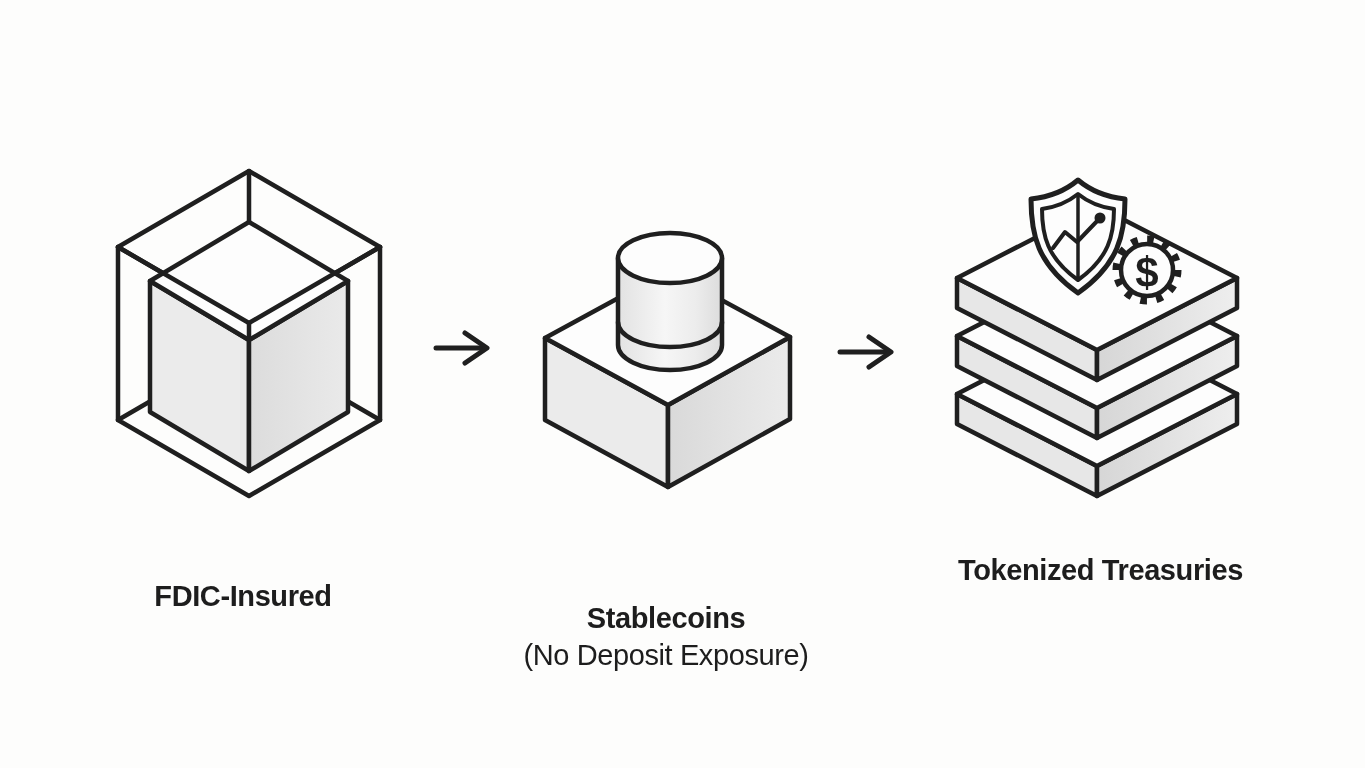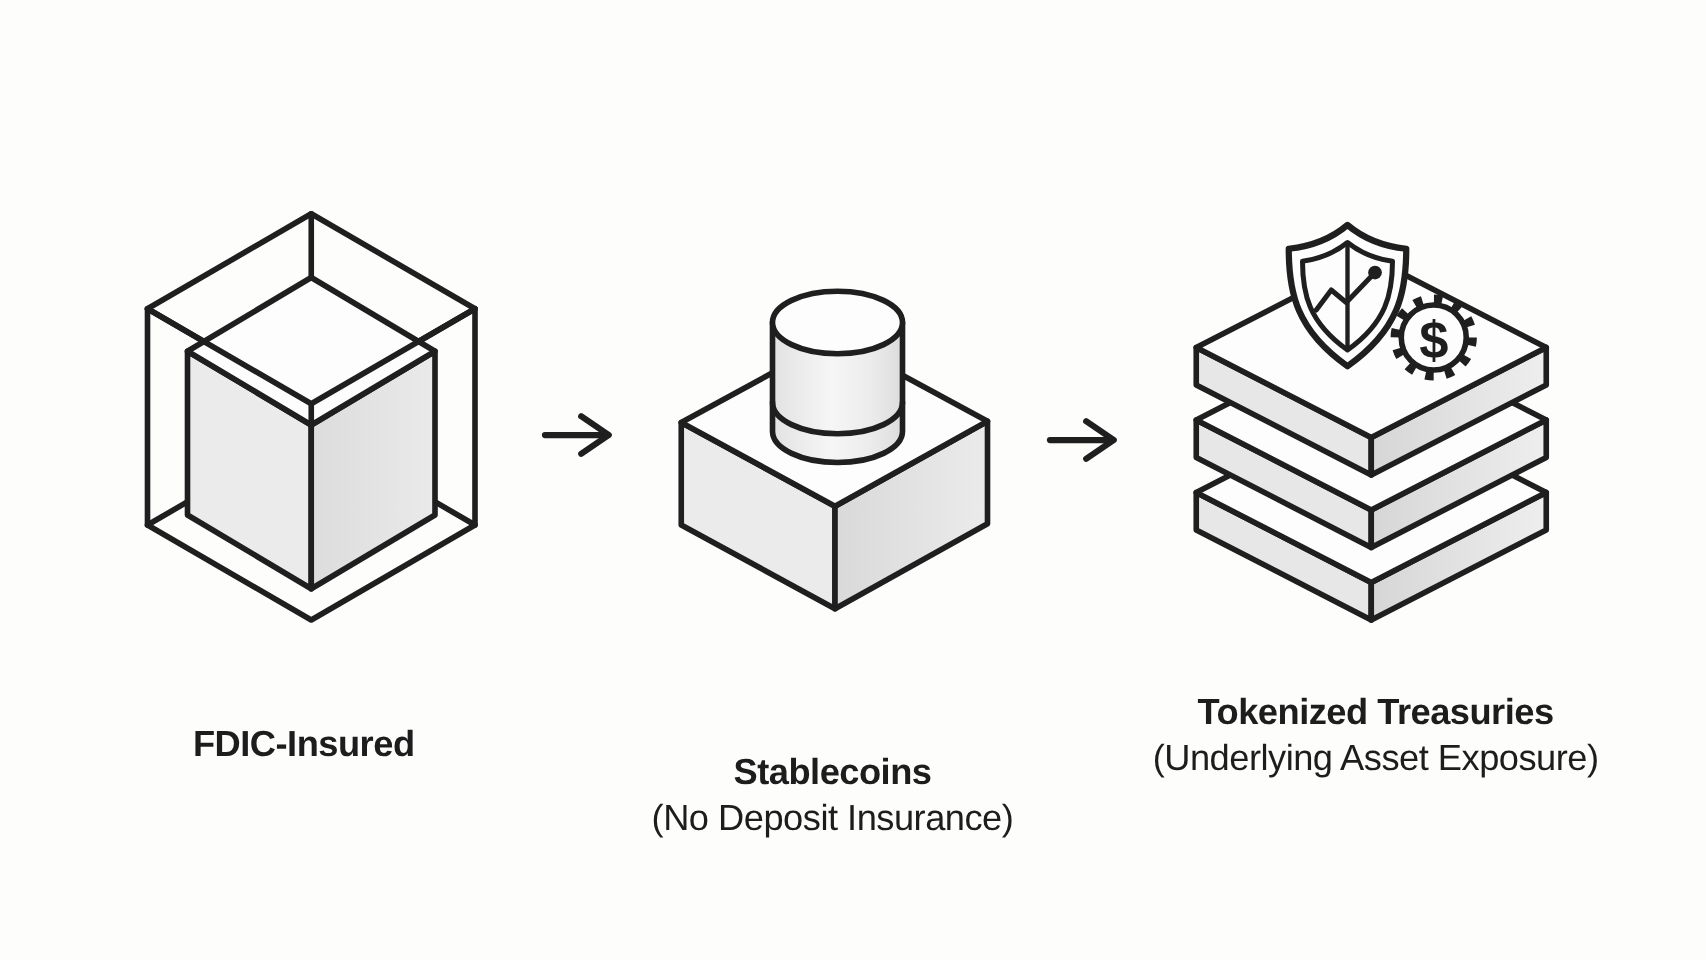--- a/index.html
+++ b/index.html
@@ -136,21 +136,20 @@
       </g>
     </g>
   </svg>
 
   <div class="caption cap-1">
     <div class="title">FDIC-Insured</div>
   </div>
 
   <div class="caption cap-2">
     <div class="title">Stablecoins</div>
-    <div class="subtitle">(No Deposit Insurance)</div>
+    <div class="subtitle">(No Deposit Exposure)</div>
   </div>
 
   <div class="caption cap-3">
     <div class="title">Tokenized Treasuries</div>
-    <div class="subtitle">(Underlying Asset Exposure)</div>
   </div>
 
 </div>
 
 </body></html>

